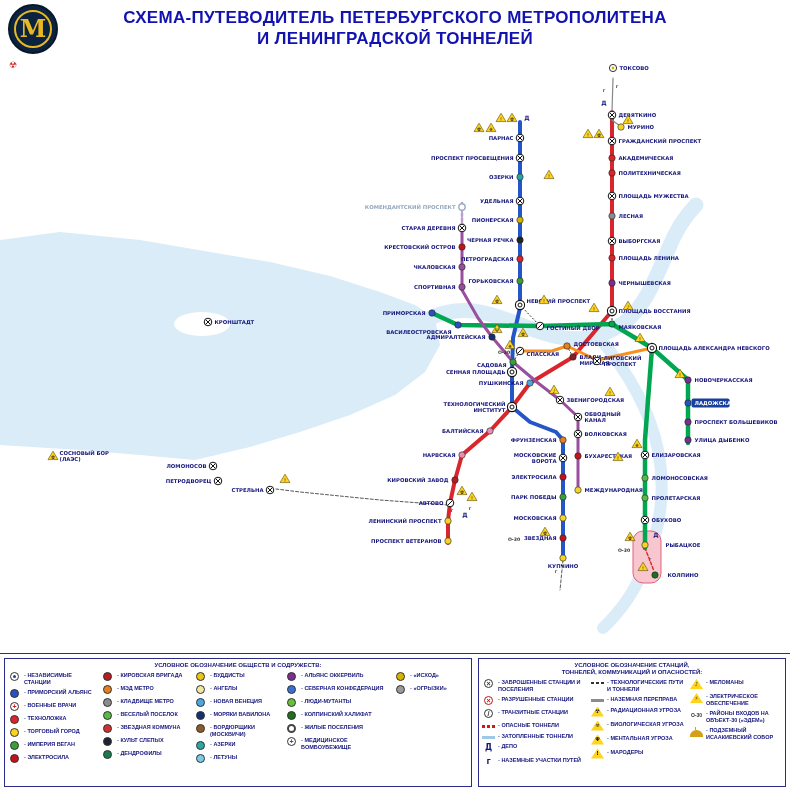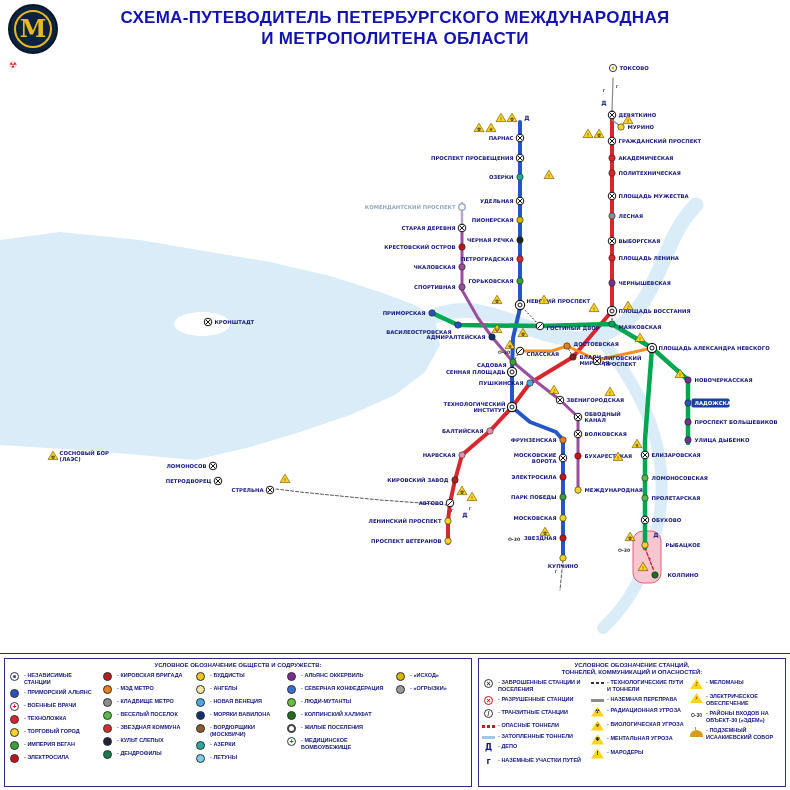--- a/index.html
+++ b/index.html
@@ -506,22 +506,22 @@
     <text x="624" y="552" text-anchor="middle" font-size="4.6" font-weight="bold" fill="#333333">О-30</text>
     <text x="13" y="68" text-anchor="middle" font-size="9" font-weight="bold" fill="#cc2222">☢</text>
   </svg>
 
 <div id="header">
   <div id="logo">
     <span class="ring"></span>
     <span class="m">М</span>
   </div>
   <div id="title-wrap">
-    <div class="title">СХЕМА-ПУТЕВОДИТЕЛЬ ПЕТЕРБУРГСКОГО МЕЖДУНАРОДНАЯ</div>
-    <div class="title">И МЕТРОПОЛИТЕНА ОБЛАСТИ</div>
+    <div class="title">СХЕМА-ПУТЕВОДИТЕЛЬ ПЕТЕРБУРГСКОГО МЕТРОПОЛИТЕНА</div>
+    <div class="title">И ЛЕНИНГРАДСКОЙ ТОННЕЛЕЙ</div>
   </div>
 </div>
 
 <div id="legend">
   <div id="lg-left" class="lg-box">
     <div class="lg-title">УСЛОВНОЕ ОБОЗНАЧЕНИЕ ОБЩЕСТВ И СОДРУЖЕСТВ:</div>
     <div class="lg-cols">
         <div class="lg-col" style="width: 88px;">
           <div class="lg-item">
             <span class="lgi lgi-dot" style="background: rgb(255, 255, 255);">

